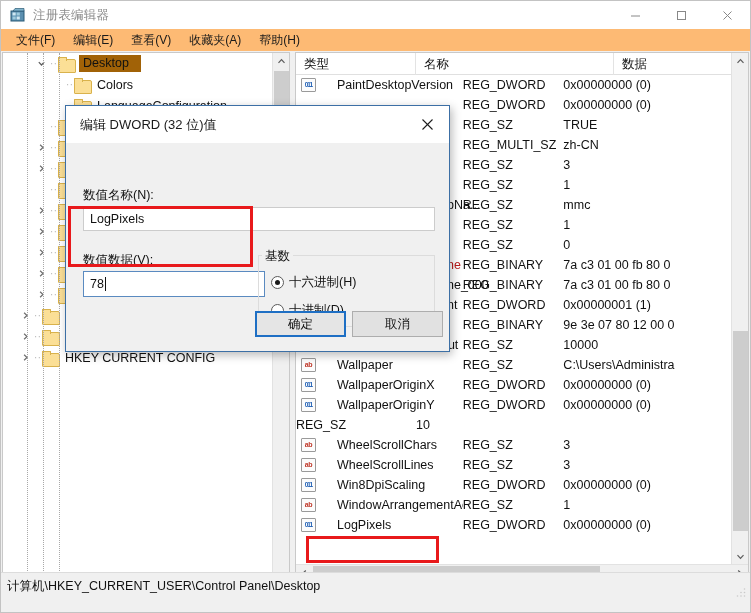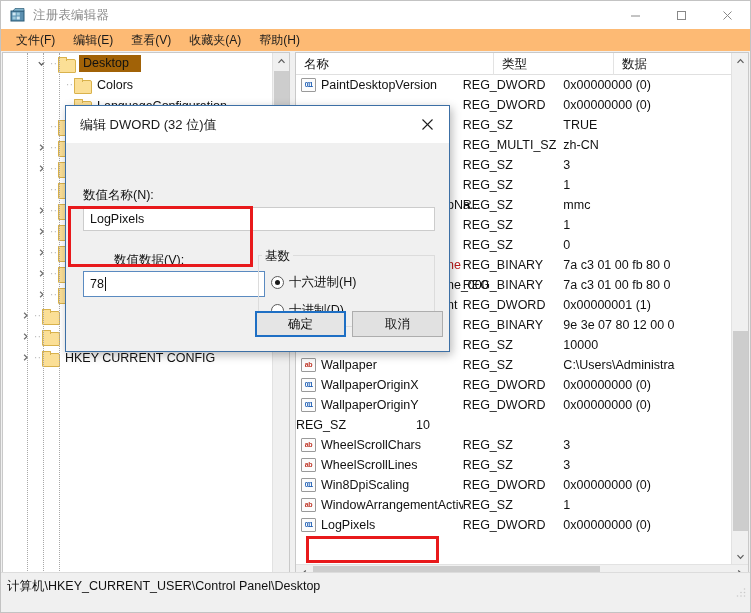--- a/index.html
+++ b/index.html
@@ -192,21 +192,21 @@
   }
   .list-row {
     height: 20px;
     display: flex; align-items: center;
     white-space: nowrap;
     font-size: 12.5px;
     color: #111;
   }
   .cell-name {
     width: 198px; display: flex; align-items: center;
-    overflow: hidden; padding-left: 5px;
+    overflow: hidden; padding-left: 5px; gap: 16px;
   }
   .cell-type { width: 120px; overflow: hidden; }
   .cell-data { width: 200px; overflow: hidden; }
 
   .regicon {
     width: 15px; height: 14px; flex: none; margin-right: 5px;
     border: 1px solid #9a9a9a;
     background: #fcfcfc;
     border-radius: 1px;
     position: relative;
@@ -565,22 +565,22 @@
         <div class="sb-arrow" style="position:absolute;bottom:0;left:0;">
           <svg width="9" height="9" viewBox="0 0 9 9">
               <polyline points="1.5,3.2 4.5,6.4 7.5,3.2" fill="none" stroke="#5d5d5d" stroke-width="1.2"></polyline>
             </svg>
         </div>
       </div>
     </div>
 
     <div class="list-panel">
       <div class="list-header">
+        <div class="hcell c-type">类型</div>
         <div class="hcell c-name">名称</div>
-        <div class="hcell c-type">类型</div>
         <div class="hcell c-data">数据</div>
       </div>
 
       <div class="list-body" id="list-body">
           <div class="list-row">
             <span class="cell-name">
               <span class="regicon bin">011<br>100</span>
               <span>PaintDesktopVersion</span>
             </span>
             <span class="cell-type">REG_DWORD</span>
@@ -817,21 +817,21 @@
             <line x1="11.5" y1="1.5" x2="1.5" y2="11.5" stroke="#1d1d1d" stroke-width="1.1"></line>
           </svg>
       </div>
     </div>
 
     <div class="dlg-body">
 
       <div class="lbl" style="left:17px; top:44px;">数值名称(N):</div>
       <div class="txtbox readonly" style="left:17px; top:64px; width:352px; height:24px;">LogPixels</div>
 
-      <div class="lbl" style="left:17px; top:109px;margin-left:31px;">数值数据(V):</div>
+      <div class="lbl" style="left:17px; top:109px;">数值数据(V):</div>
       <div class="txtbox active" style="left:17px; top:128px; width:182px; height:26px;">
         <span>78</span>
           <span class="caret"></span>
       </div>
 
       <div class="groupbox" style="left:192px; top:112px; width:177px; height:72px;"></div>
       <div class="group-label" style="left:196px; top:105px;">基数</div>
 
       <div class="radio-row" style="left:205px; top:131px;">
         <span class="radio on"></span>

